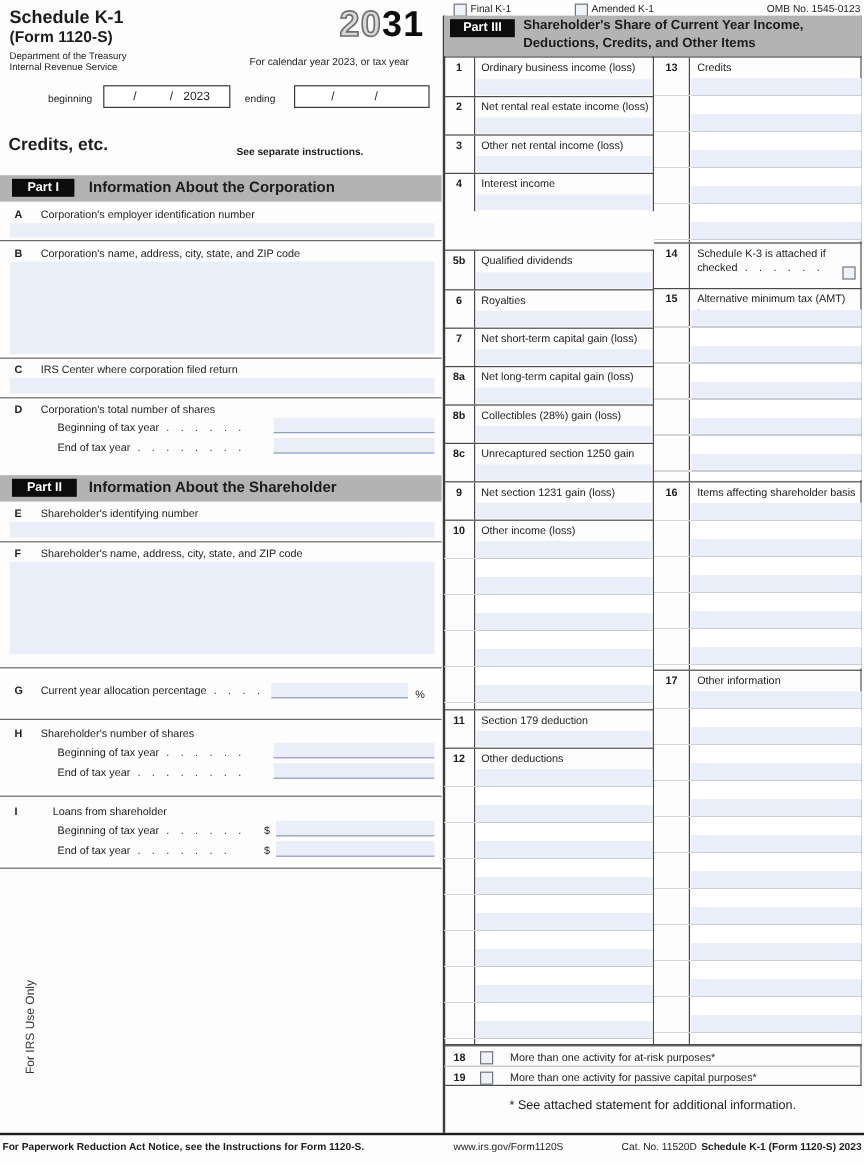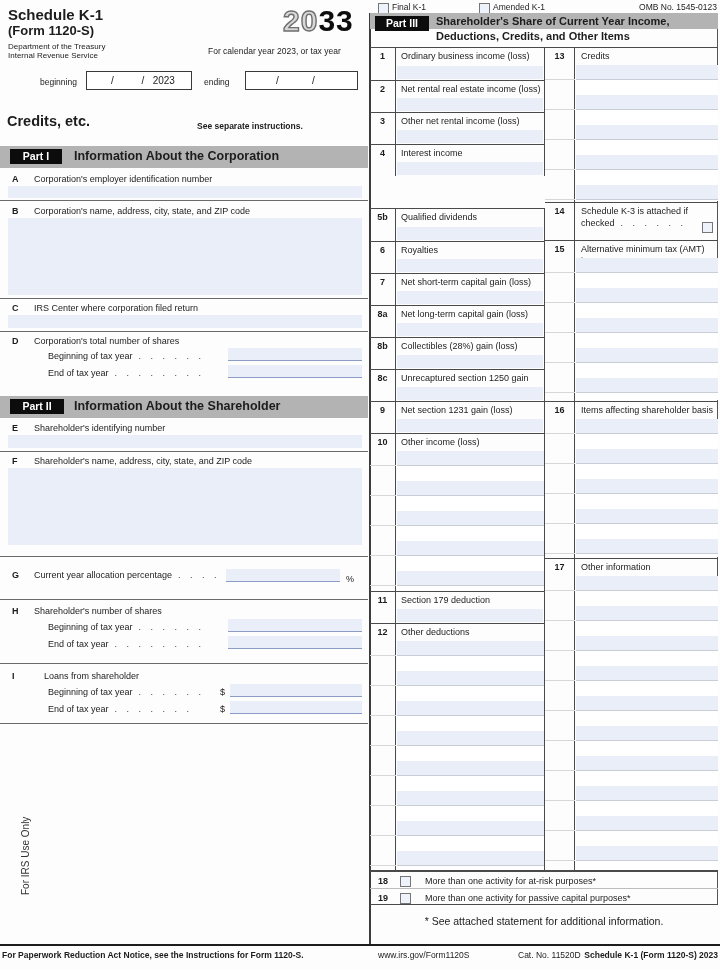--- a/index.html
+++ b/index.html
@@ -53,21 +53,21 @@
 <body>
 
 <div class="page">
 
   <div class="abs b" style="left:8px;top:6px;font-size:15px;">Schedule K-1</div>
   <div class="abs b" style="left:8px;top:23px;font-size:13px;">(Form 1120-S)</div>
   <div class="abs fs8" style="left:8px;top:42px;">Department of the Treasury</div>
   <div class="abs fs8" style="left:8px;top:51px;">Internal Revenue Service</div>
 
   <div class="abs year" style="left:283px;top:4px;">
-    <span class="year-outline">20</span><span class="year-solid">33</span>
+    <span class="year-outline">20</span><span class="year-solid">31</span>
   </div>
 
   <div class="abs fs85" style="left:208px;top:46px;">For calendar year 2023, or tax year</div>
 
   <div class="abs fs85" style="left:40px;top:77px;">beginning</div>
   <div class="datebox" style="left:86px;top:71px;width:104px;">
     <span style="padding-left:24px;">/          /   2023</span>
   </div>
   <div class="abs fs85" style="left:204px;top:77px;">ending</div>
   <div class="datebox" style="left:245px;top:71px;width:111px;">
@@ -161,21 +161,21 @@
 
   <div class="vline" style="left:369px;top:13px;height:931px;"></div>
   <div class="vline" style="left:717px;top:13px;height:892px;width:1px;background:#555;"></div>
 
   <span class="checkbox abs" style="left:378px;top:3px;"></span>
   <div class="abs fs85" style="left:392px;top:2px;">Final K-1</div>
   <span class="checkbox abs" style="left:479px;top:3px;"></span>
   <div class="abs fs85" style="left:493px;top:2px;">Amended K-1</div>
   <div class="abs fs85" style="right:3px;top:2px;">OMB No. 1545-0123</div>
 
-  <div class="band" style="left:370px;top:13px;width:348px;height:16px;">
+  <div class="band" style="left:370px;top:13px;width:348px;height:34px;">
     <div class="badge" style="left:5px;top:3px;width:54px;">Part III</div>
     <div class="abs b fs11" style="left:66px;top:2px;">Shareholder's Share of Current Year Income,</div>
     <div class="abs b fs11" style="left:66px;top:17px;">Deductions, Credits, and Other Items</div>
   </div>
 
   <div class="grid">
 
     <div class="cell mc" style="left:0;top:0;width:175px;height:33px;">
       <div class="num">1</div>
       <div class="lbl">Ordinary business income (loss)</div>

